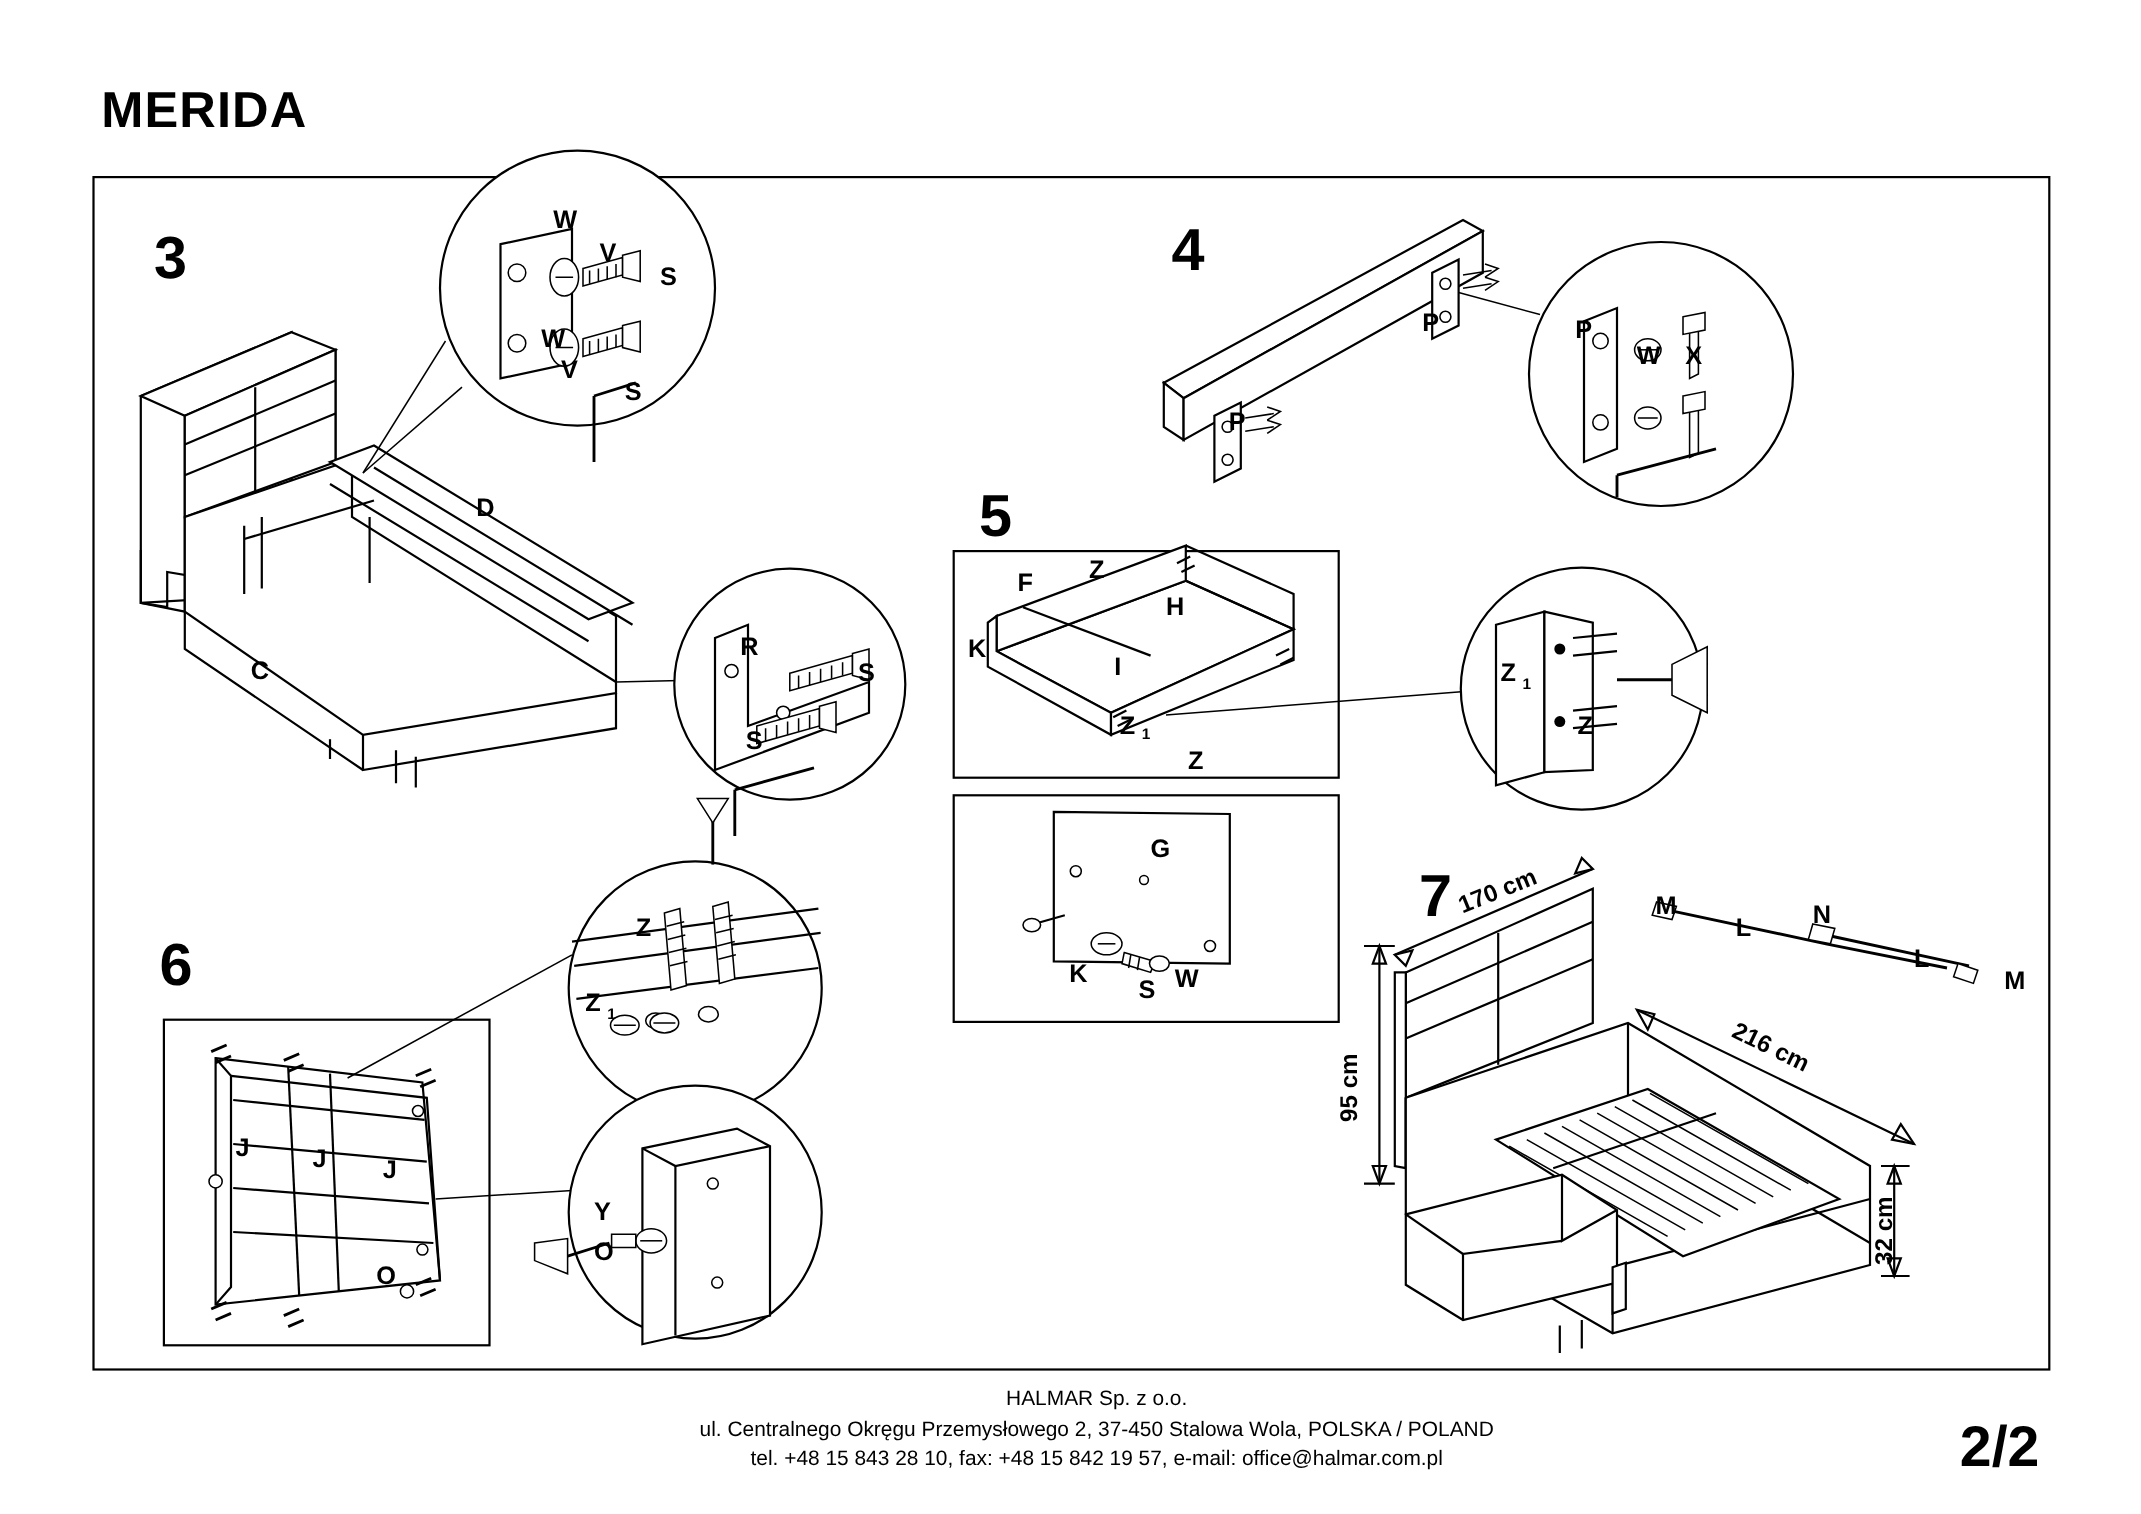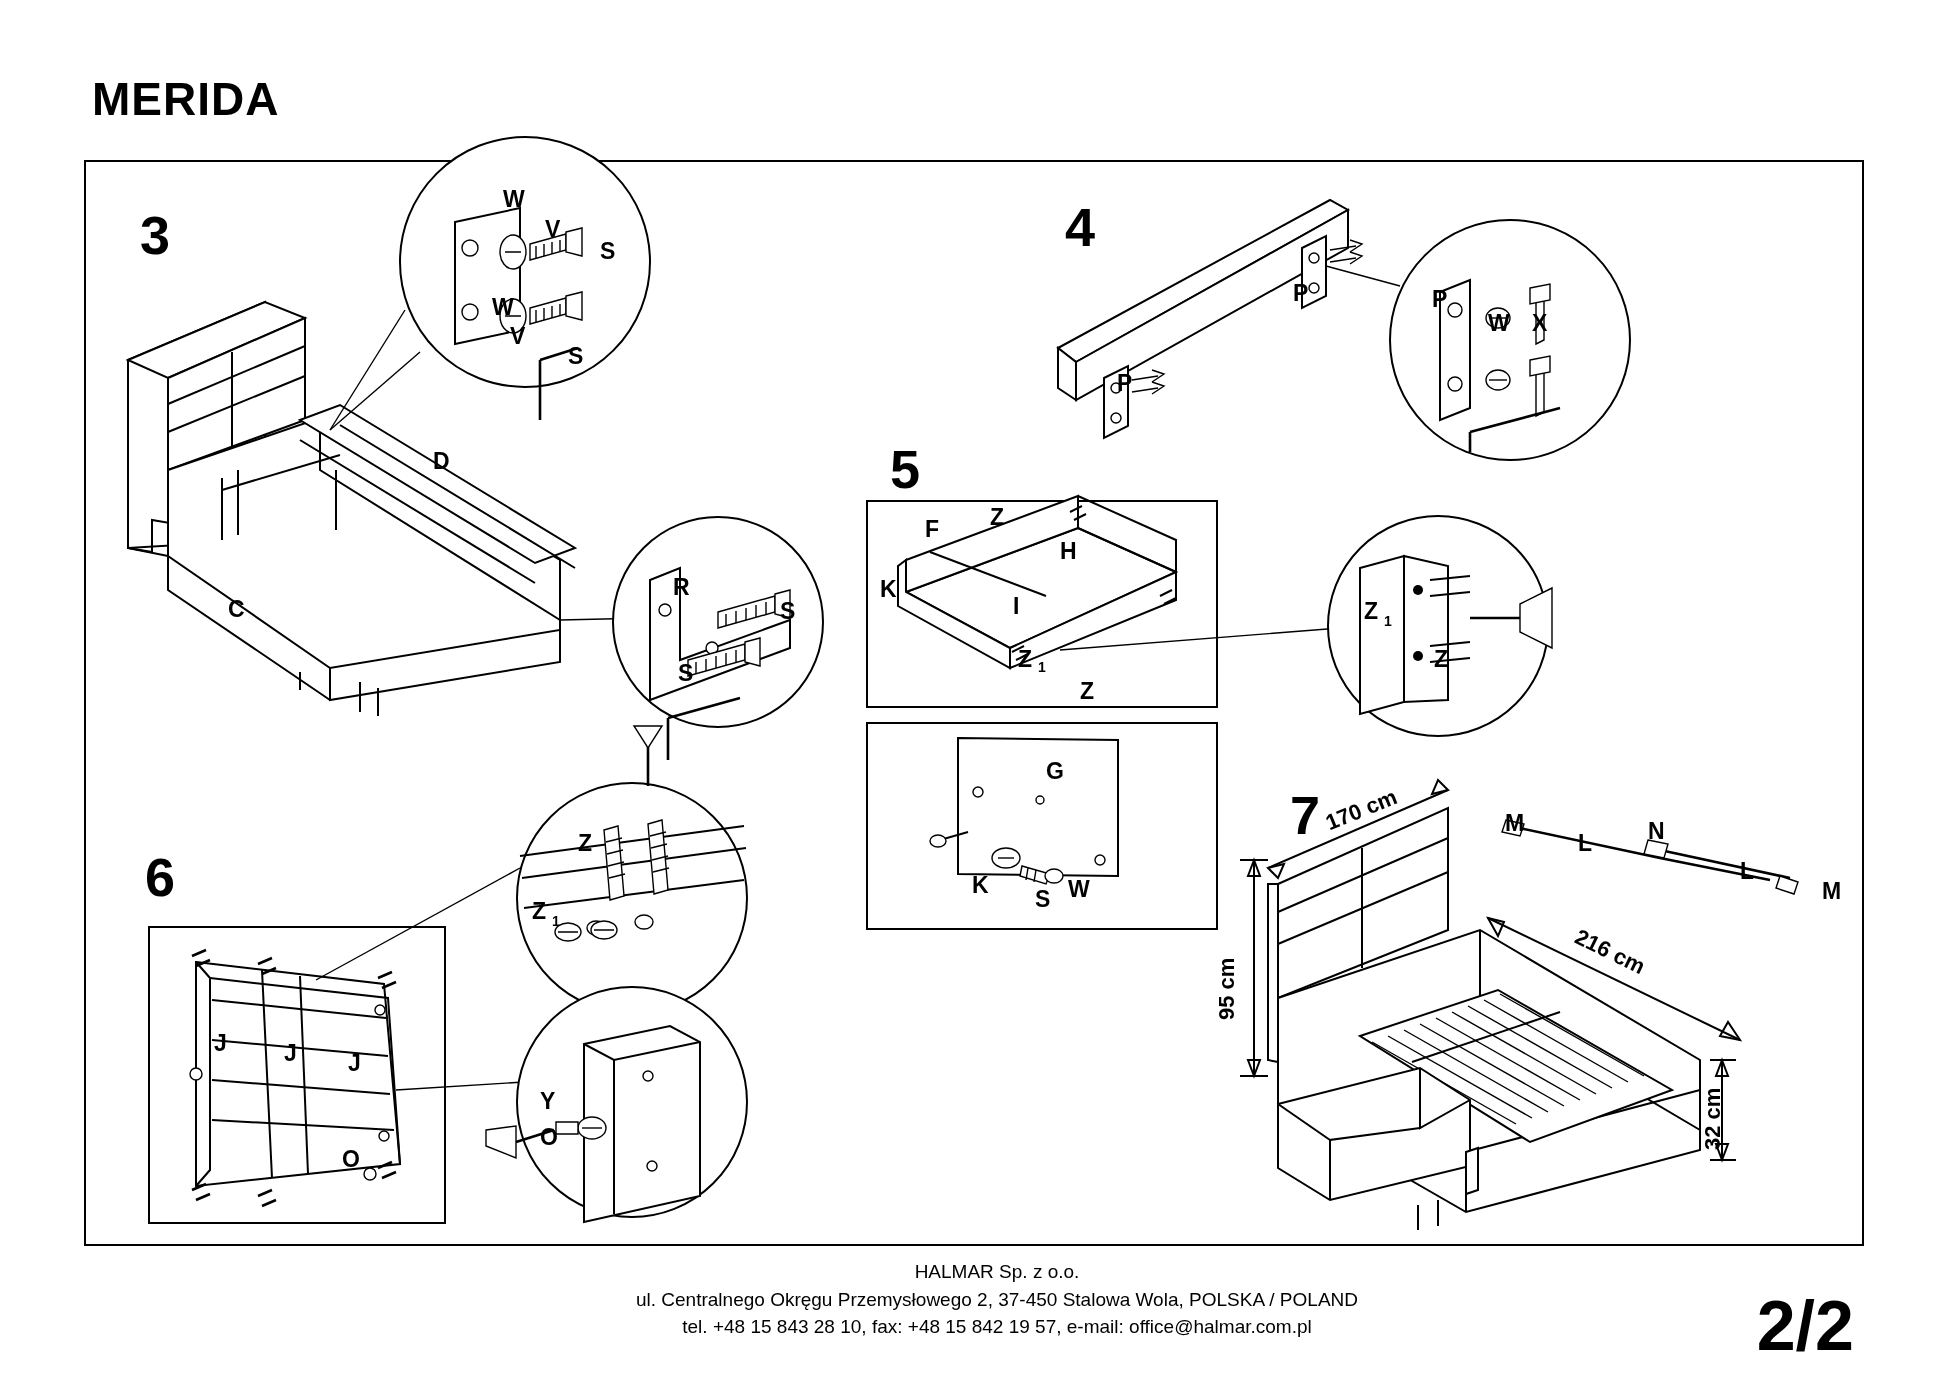--- a/index.html
+++ b/index.html
@@ -70,21 +70,21 @@
     width: 1946px;
     text-align: center;
     font-size: 19px;
     line-height: 1.45;
     margin-left: 24px;
   }
   .page-num {
     position: absolute;
     right: 92px;
     top: 1286px;
-    font-size: 70px;
+    font-size: 52px;
     font-weight: bold;
   }
   
   .dim {
     position: absolute;
     font-size: 22px;
     font-weight: bold;
     white-space: nowrap;
   }
   svg { position: absolute; left: 0; top: 0; overflow: visible; }

